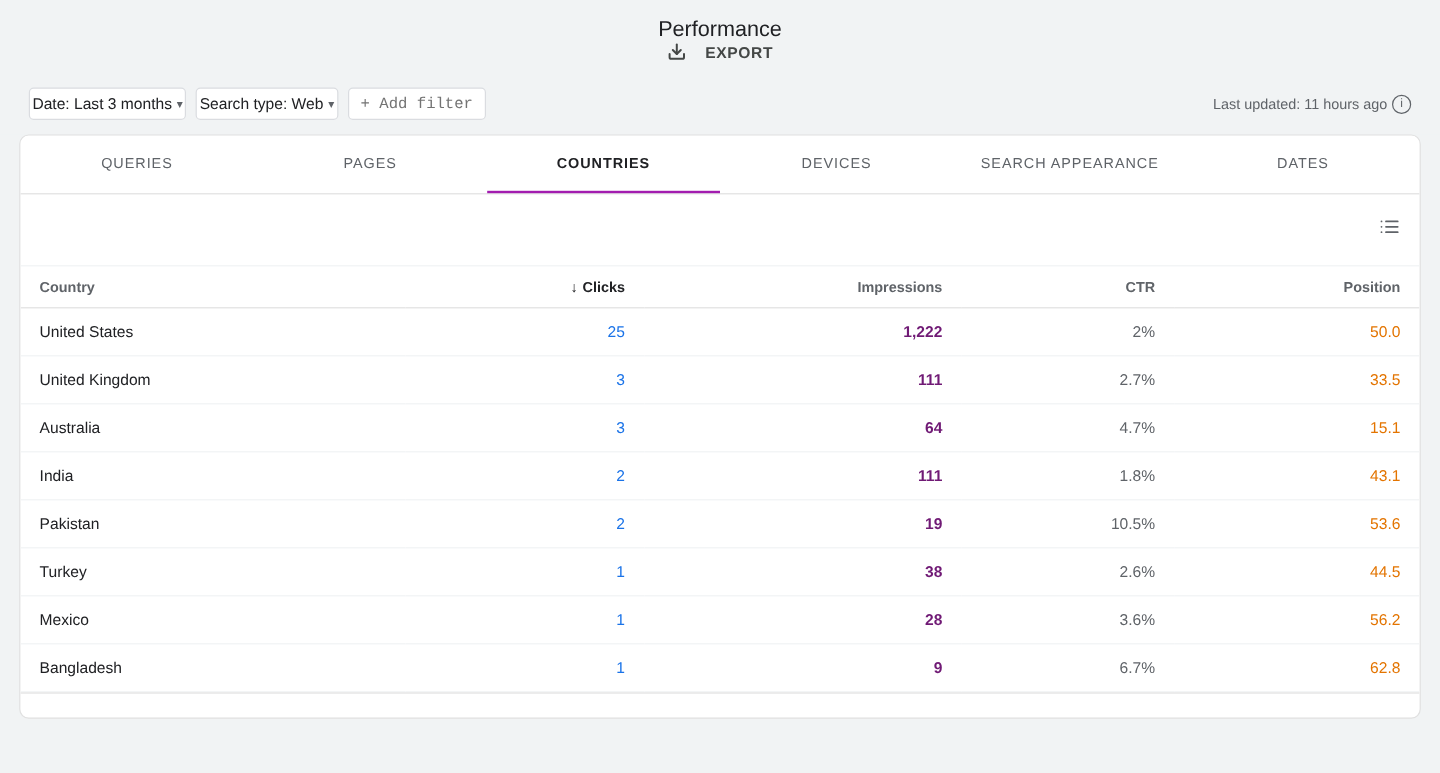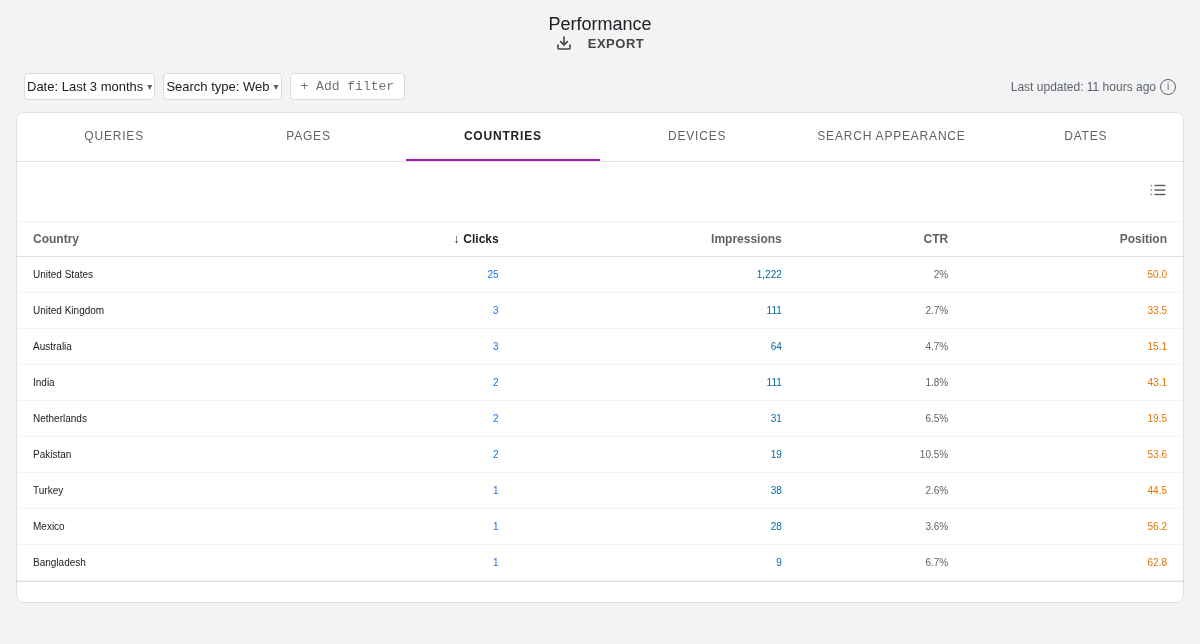--- a/index.html
+++ b/index.html
@@ -142,30 +142,30 @@
       text-align: left;
     }
     thead th.clicks-col {
       color: #202124;
     }
     tbody tr {
       border-bottom: 1px solid #f1f3f4;
     }
     tbody td {
       padding: 12px 16px;
-      font-size: 10px;
+      font-size: 13px;
       text-align: right;
       color: #202124;
     }
     tbody td.country-name {
       text-align: left;
       color: #202124;
     }
     .clicks-val { color: #1a73e8; }
-    .impressions-val { color: #0369a1; }
+    .impressions-val { color: #701a75; font-weight: bold; }
     .ctr-val { color: #5f6368; }
     .position-val { color: #e37400; }
     .pagination {
       display: flex;
       align-items: center;
       justify-content: flex-end;
       padding: 10px 16px;
       gap: 16px;
       border-top: 1px solid #e0e0e0;
       font-size: 12px;
@@ -282,27 +282,20 @@
     <td class="position-val">15.1</td>
   </tr>
           <tr>
     <td class="country-name">India</td>
     <td class="clicks-val">2</td>
     <td class="impressions-val">111</td>
     <td class="ctr-val">1.8%</td>
     <td class="position-val">43.1</td>
   </tr>
           <tr>
-    <td class="country-name">Netherlands</td>
-    <td class="clicks-val">2</td>
-    <td class="impressions-val">31</td>
-    <td class="ctr-val">6.5%</td>
-    <td class="position-val">19.5</td>
-  </tr>
-          <tr>
     <td class="country-name">Pakistan</td>
     <td class="clicks-val">2</td>
     <td class="impressions-val">19</td>
     <td class="ctr-val">10.5%</td>
     <td class="position-val">53.6</td>
   </tr>
           <tr>
     <td class="country-name">Turkey</td>
     <td class="clicks-val">1</td>
     <td class="impressions-val">38</td>

